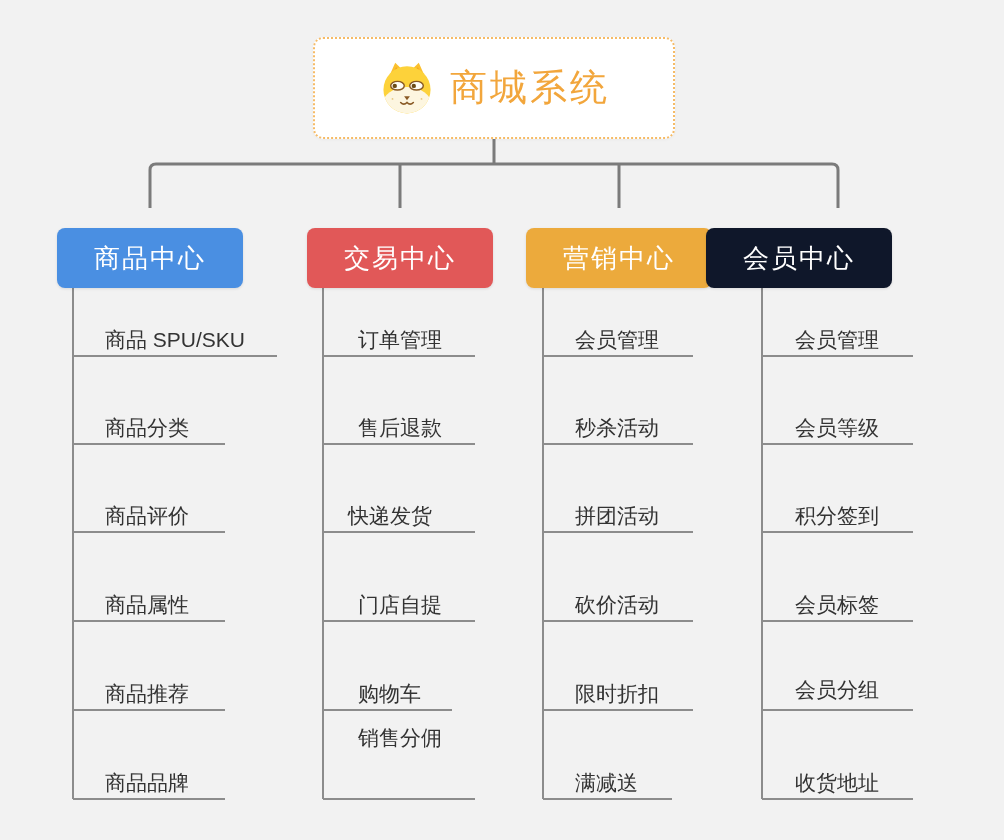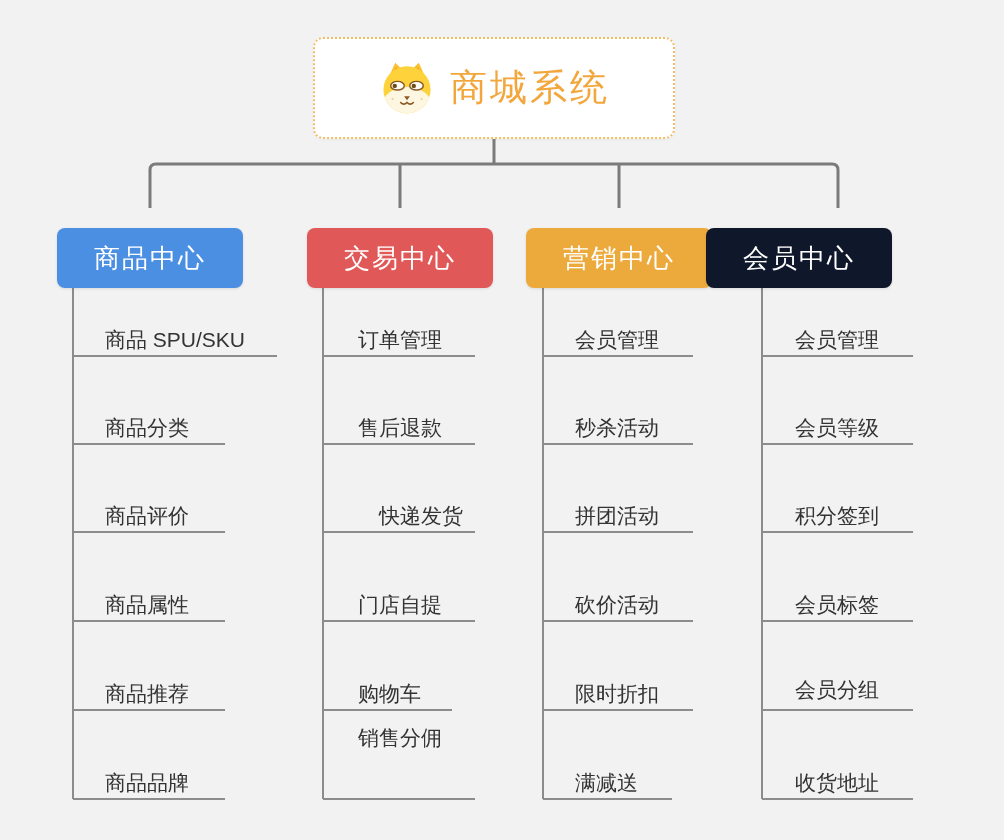--- a/index.html
+++ b/index.html
@@ -114,21 +114,21 @@
 
   <div class="leaf" style="left:105px;top:326px">商品 SPU/SKU</div>
   <div class="leaf" style="left:105px;top:414px">商品分类</div>
   <div class="leaf" style="left:105px;top:502px">商品评价</div>
   <div class="leaf" style="left:105px;top:591px">商品属性</div>
   <div class="leaf" style="left:105px;top:680px">商品推荐</div>
   <div class="leaf" style="left:105px;top:769px">商品品牌</div>
 
   <div class="leaf" style="left:358px;top:326px">订单管理</div>
   <div class="leaf" style="left:358px;top:414px">售后退款</div>
-  <div class="leaf" style="left:379px;top:502px">快递发货</div>
+  <div class="leaf" style="left:348px;top:502px">快递发货</div>
   <div class="leaf" style="left:358px;top:591px">门店自提</div>
   <div class="leaf" style="left:358px;top:680px">购物车</div>
   <div class="leaf" style="left:358px;top:724px">销售分佣</div>
 
   <div class="leaf" style="left:575px;top:326px">会员管理</div>
   <div class="leaf" style="left:575px;top:414px">秒杀活动</div>
   <div class="leaf" style="left:575px;top:502px">拼团活动</div>
   <div class="leaf" style="left:575px;top:591px">砍价活动</div>
   <div class="leaf" style="left:575px;top:680px">限时折扣</div>
   <div class="leaf" style="left:575px;top:769px">满减送</div>

